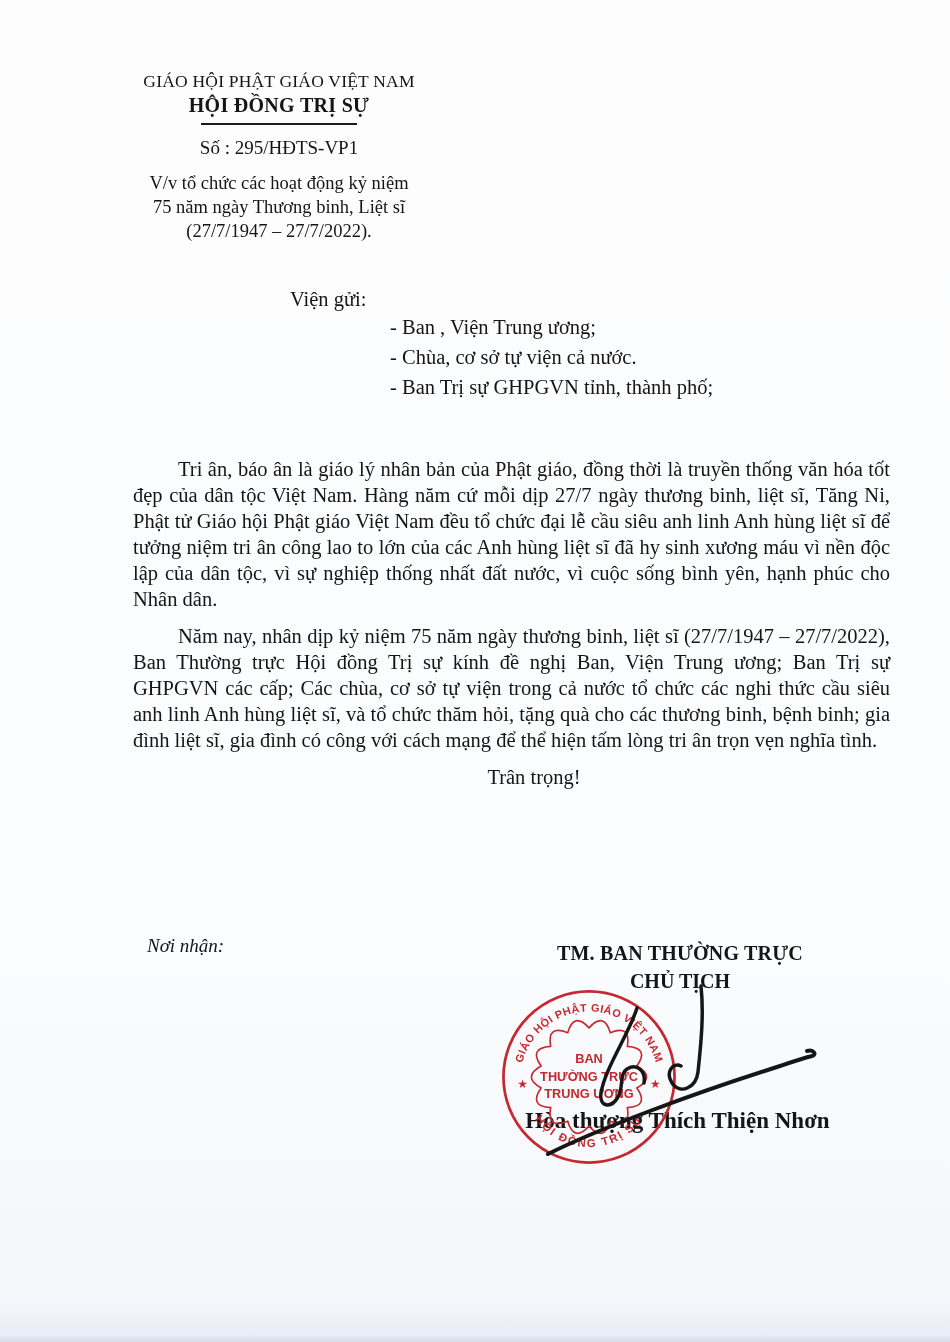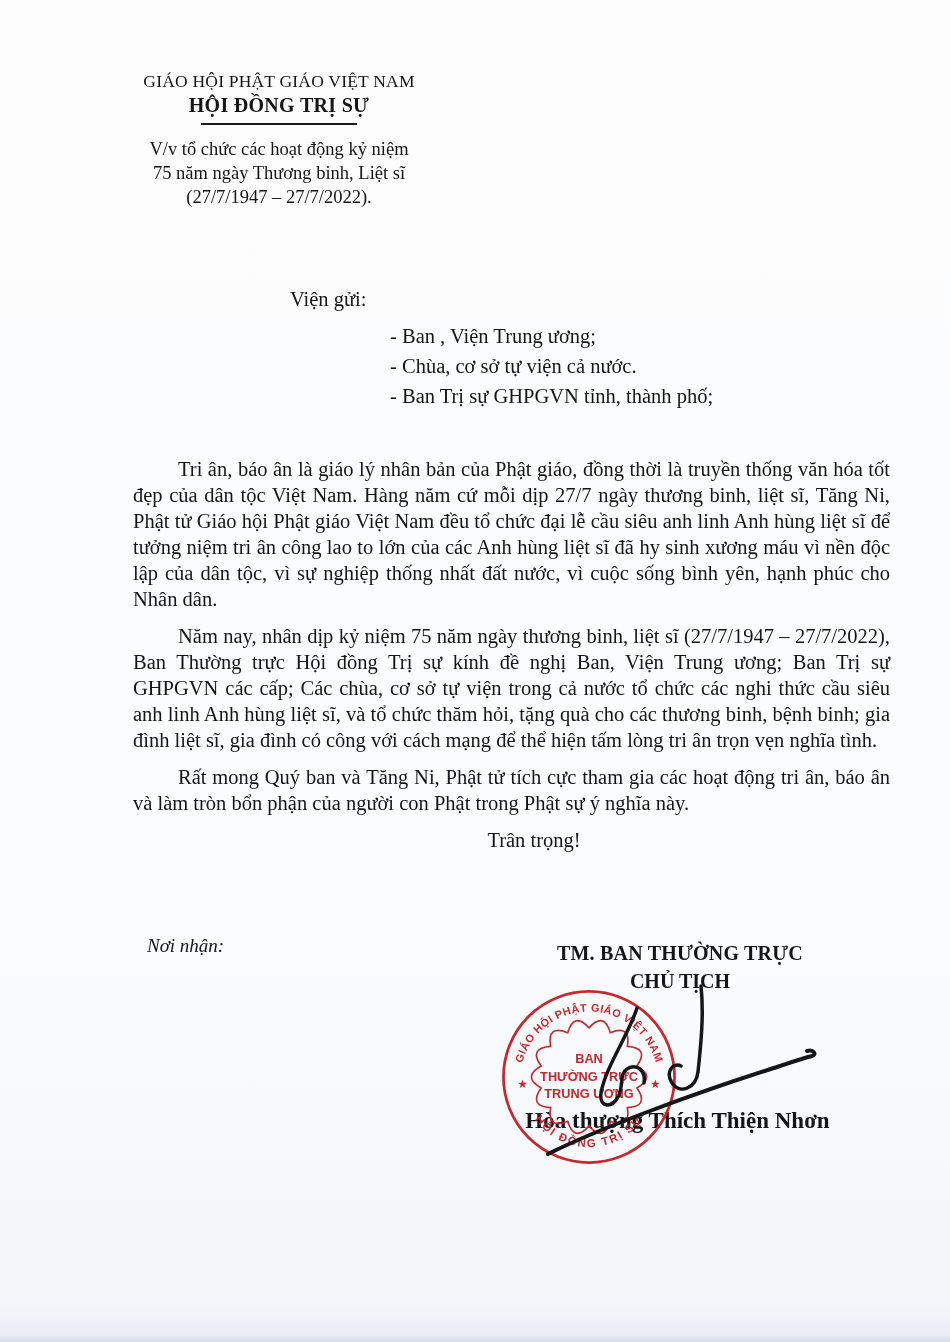--- a/index.html
+++ b/index.html
@@ -19,21 +19,21 @@
   .doc-number{font-size:19px;margin-top:12px;}
   .subject{font-size:18.5px;line-height:24px;margin-top:12px;}
   
   .col-right{left:445px;top:65px;width:422px;text-align:center;}
   .national-1{font-size:17.5px;font-weight:bold;letter-spacing:.2px;}
   .national-2{font-size:19px;font-weight:bold;margin-top:4px;}
   .rule-right{width:226px;margin:6px auto 0;}
   .dateline{font-size:19px;font-style:italic;margin-top:10px;}
   
   .recipients{left:290px;top:288px;width:480px;font-size:20.5px;}
-  .kg-items{margin-left:100px;margin-top:10px;line-height:30px;}
+  .kg-items{margin-left:100px;margin-top:1px;line-height:30px;}
   
   .body-block{left:133px;top:456px;width:757px;font-size:20.5px;line-height:26px;text-align:justify;}
   .body-block p{margin:0 0 11px 0;text-indent:45px;}
   .body-block p.closing{text-align:center;margin-top:10px;}
   
   .noi-nhan{left:147px;top:935px;width:260px;}
   .noi-nhan .nn-label{font-size:19px;font-weight:normal;font-style:italic;}
   .noi-nhan .nn-items{font-size:18.5px;line-height:22px;margin-top:3px;}
   .sig-block{left:515px;top:942px;width:330px;text-align:center;font-weight:bold;}
   .sig-line1{font-size:20px;letter-spacing:.2px;}
@@ -47,41 +47,41 @@
 </style>
 </head>
 <body>
 
 <div class="page">
 
   <div class="abs col-left">
     <div class="org-parent">GIÁO HỘI PHẬT GIÁO VIỆT NAM</div>
     <div class="org">HỘI ĐỒNG TRỊ SỰ</div>
     <div class="rule rule-left"></div>
+    <div class="doc-number">Số : 295/HĐTS-VP1</div>
     <div class="subject">
       <div>V/v tổ chức các hoạt động kỷ niệm</div>
       <div>75 năm ngày Thương binh, Liệt sĩ</div>
       <div>(27/7/1947 – 27/7/2022).</div>
     </div>
   </div>
 
 
   <div class="abs recipients">
     <div class="kg-label">Viện gửi:</div>
     <div class="kg-items">
       <div>- Ban , Viện Trung ương;</div>
       <div>- Chùa, cơ sở tự viện cả nước.</div>
       <div>- Ban Trị sự GHPGVN tỉnh, thành phố;</div>
     </div>
   </div>
 
   <div class="abs body-block">
     <p>Tri ân, báo ân là giáo lý nhân bản của Phật giáo, đồng thời là truyền thống văn hóa tốt đẹp của dân tộc Việt Nam. Hàng năm cứ mỗi dịp 27/7 ngày thương binh, liệt sĩ, Tăng Ni, Phật tử Giáo hội Phật giáo Việt Nam đều tổ chức đại lễ cầu siêu anh linh Anh hùng liệt sĩ để tưởng niệm tri ân công lao to lớn của các Anh hùng liệt sĩ đã hy sinh xương máu vì nền độc lập của dân tộc, vì sự nghiệp thống nhất đất nước, vì cuộc sống bình yên, hạnh phúc cho Nhân dân.</p>
     <p>Năm nay, nhân dịp kỷ niệm 75 năm ngày thương binh, liệt sĩ (27/7/1947 – 27/7/2022), Ban Thường trực Hội đồng Trị sự kính đề nghị Ban, Viện Trung ương; Ban Trị sự GHPGVN các cấp; Các chùa, cơ sở tự viện trong cả nước tổ chức các nghi thức cầu siêu anh linh Anh hùng liệt sĩ, và tổ chức thăm hỏi, tặng quà cho các thương binh, bệnh binh; gia đình liệt sĩ, gia đình có công với cách mạng để thể hiện tấm lòng tri ân trọn vẹn nghĩa tình.</p>
-    <p>Rất mong Quý ban và Tăng Ni, Phật tử tích cực tham gia các hoạt động tri ân, báo ân và làm tròn bổn phận của người con Phật trong Phật sự ý nghĩa này.</p>
     <p class="closing">Trân trọng!</p>
   </div>
 
   <div class="abs noi-nhan">
     <div class="nn-label">Nơi nhận:</div>
   </div>
 
   <div class="abs sig-block">
     <div class="sig-line1">TM. BAN THƯỜNG TRỰC</div>
     <div class="sig-line2">CHỦ TỊCH</div>

